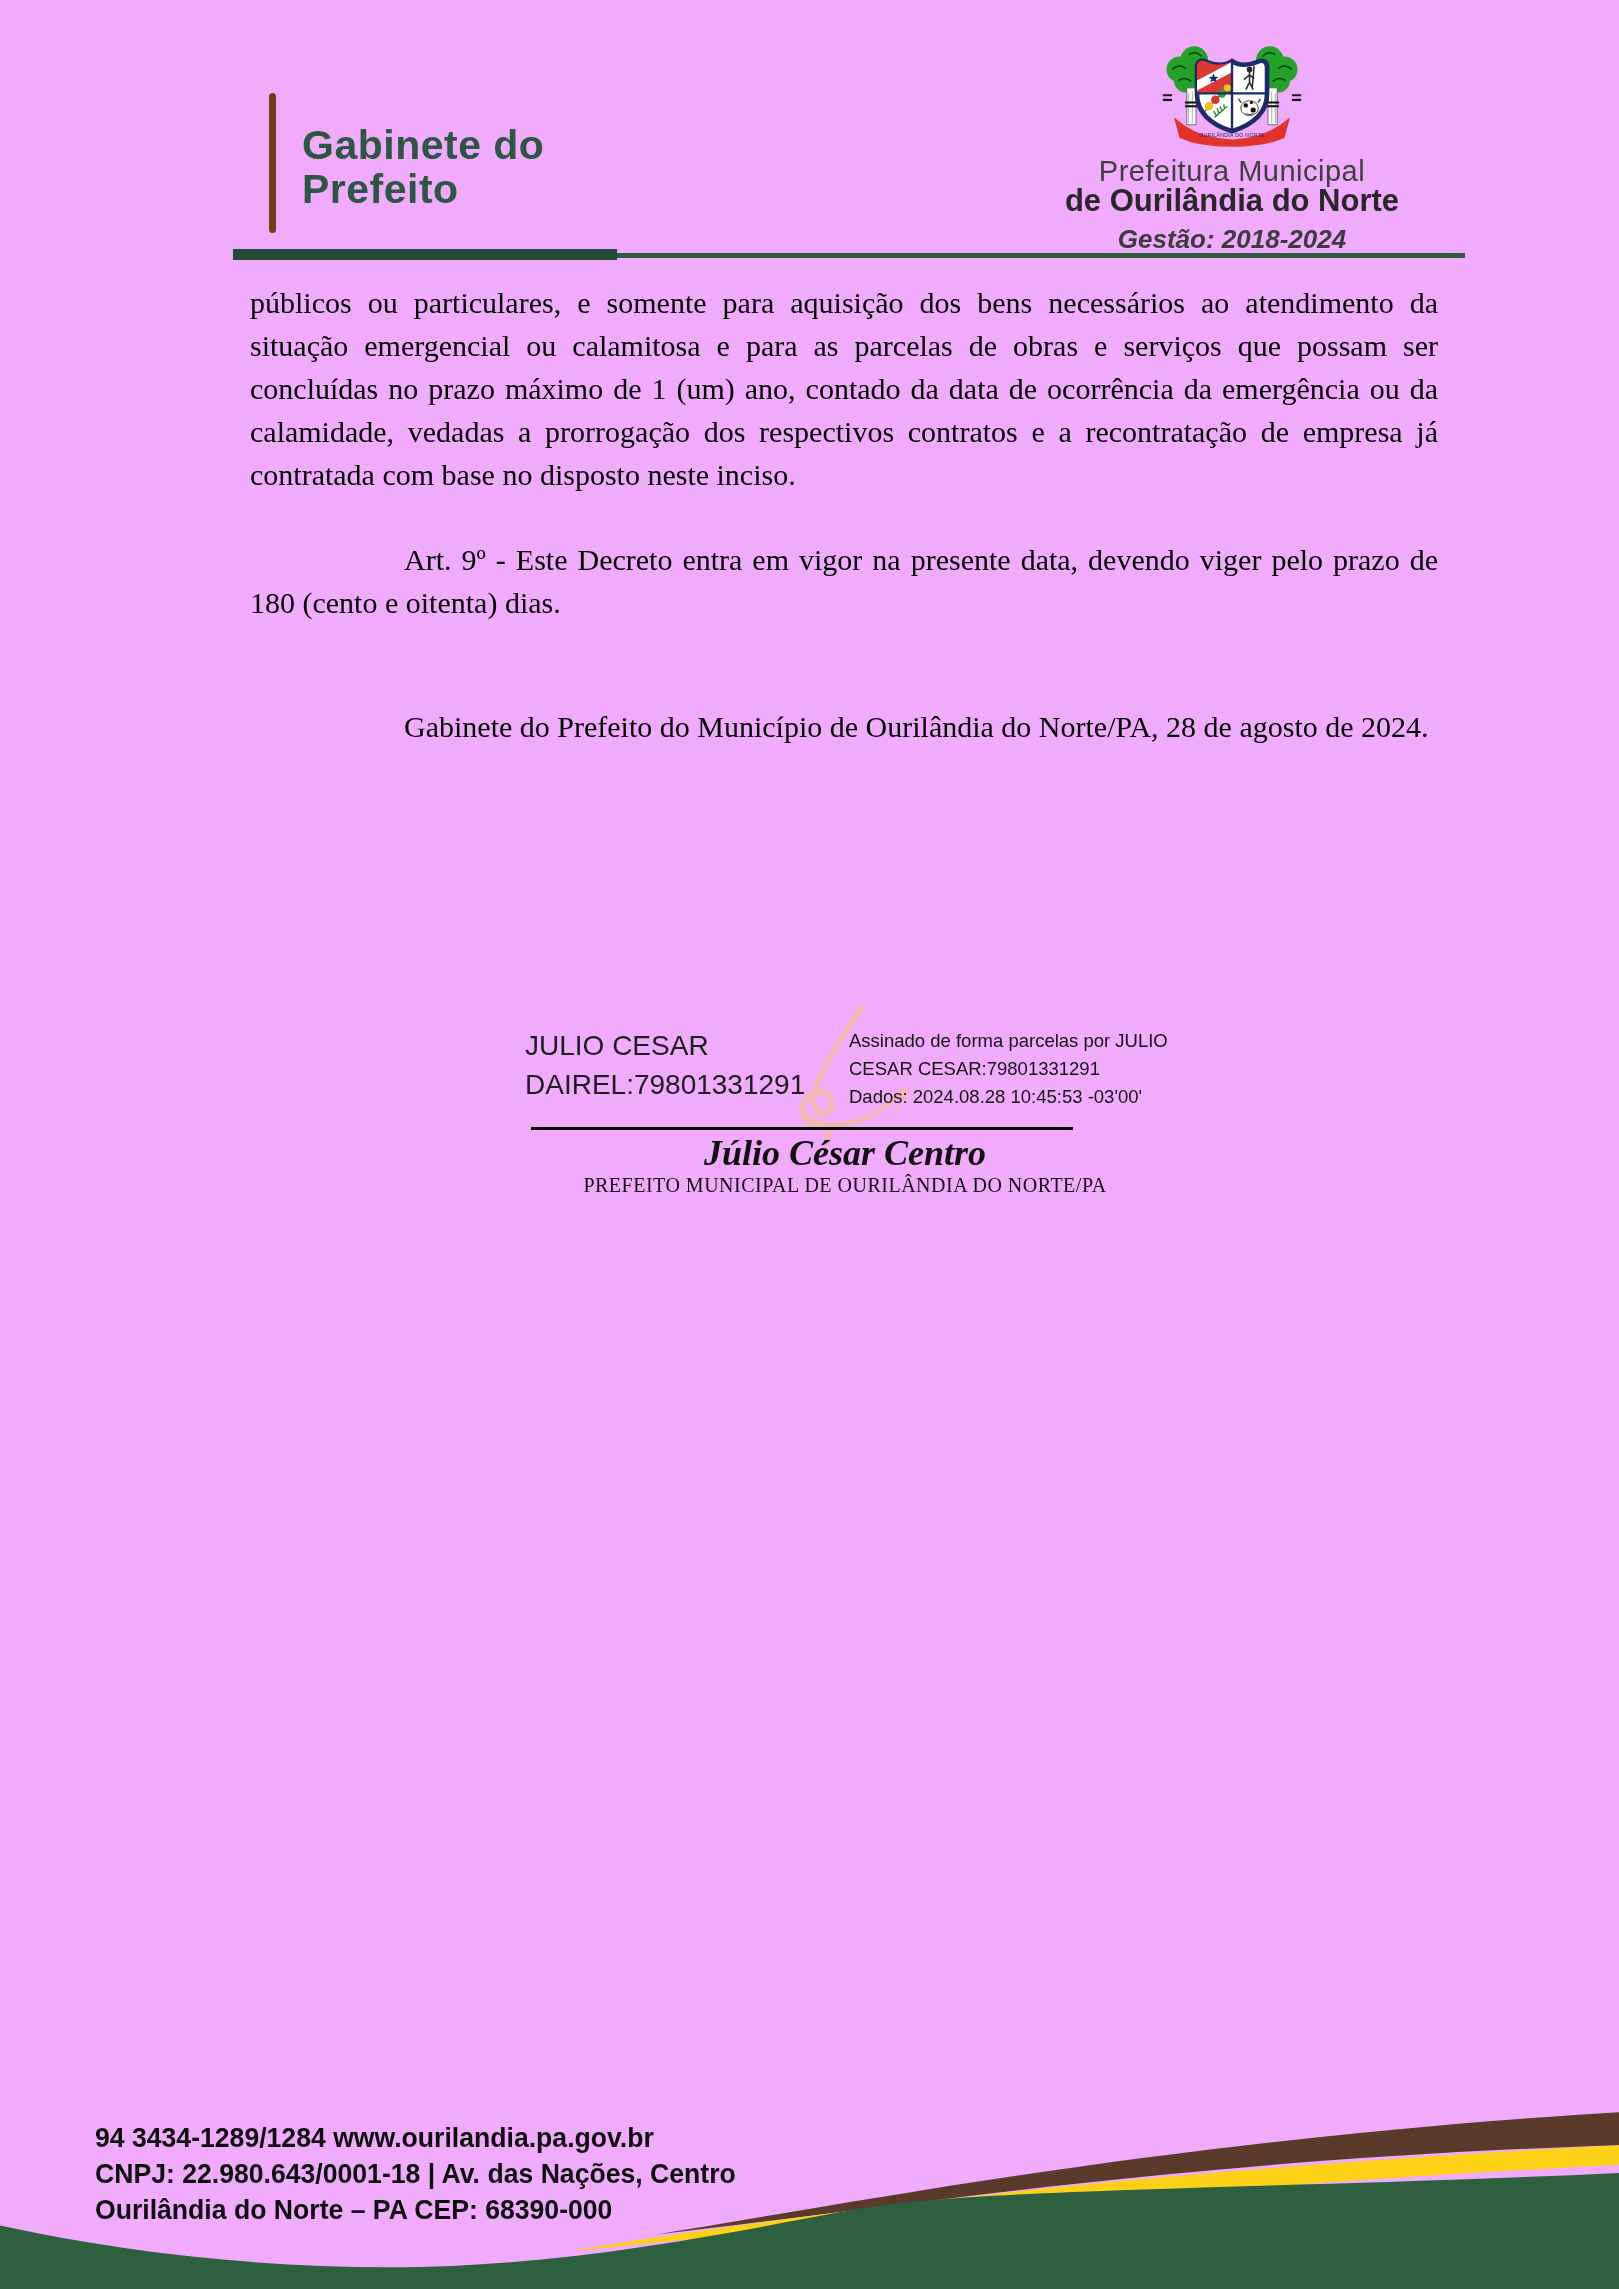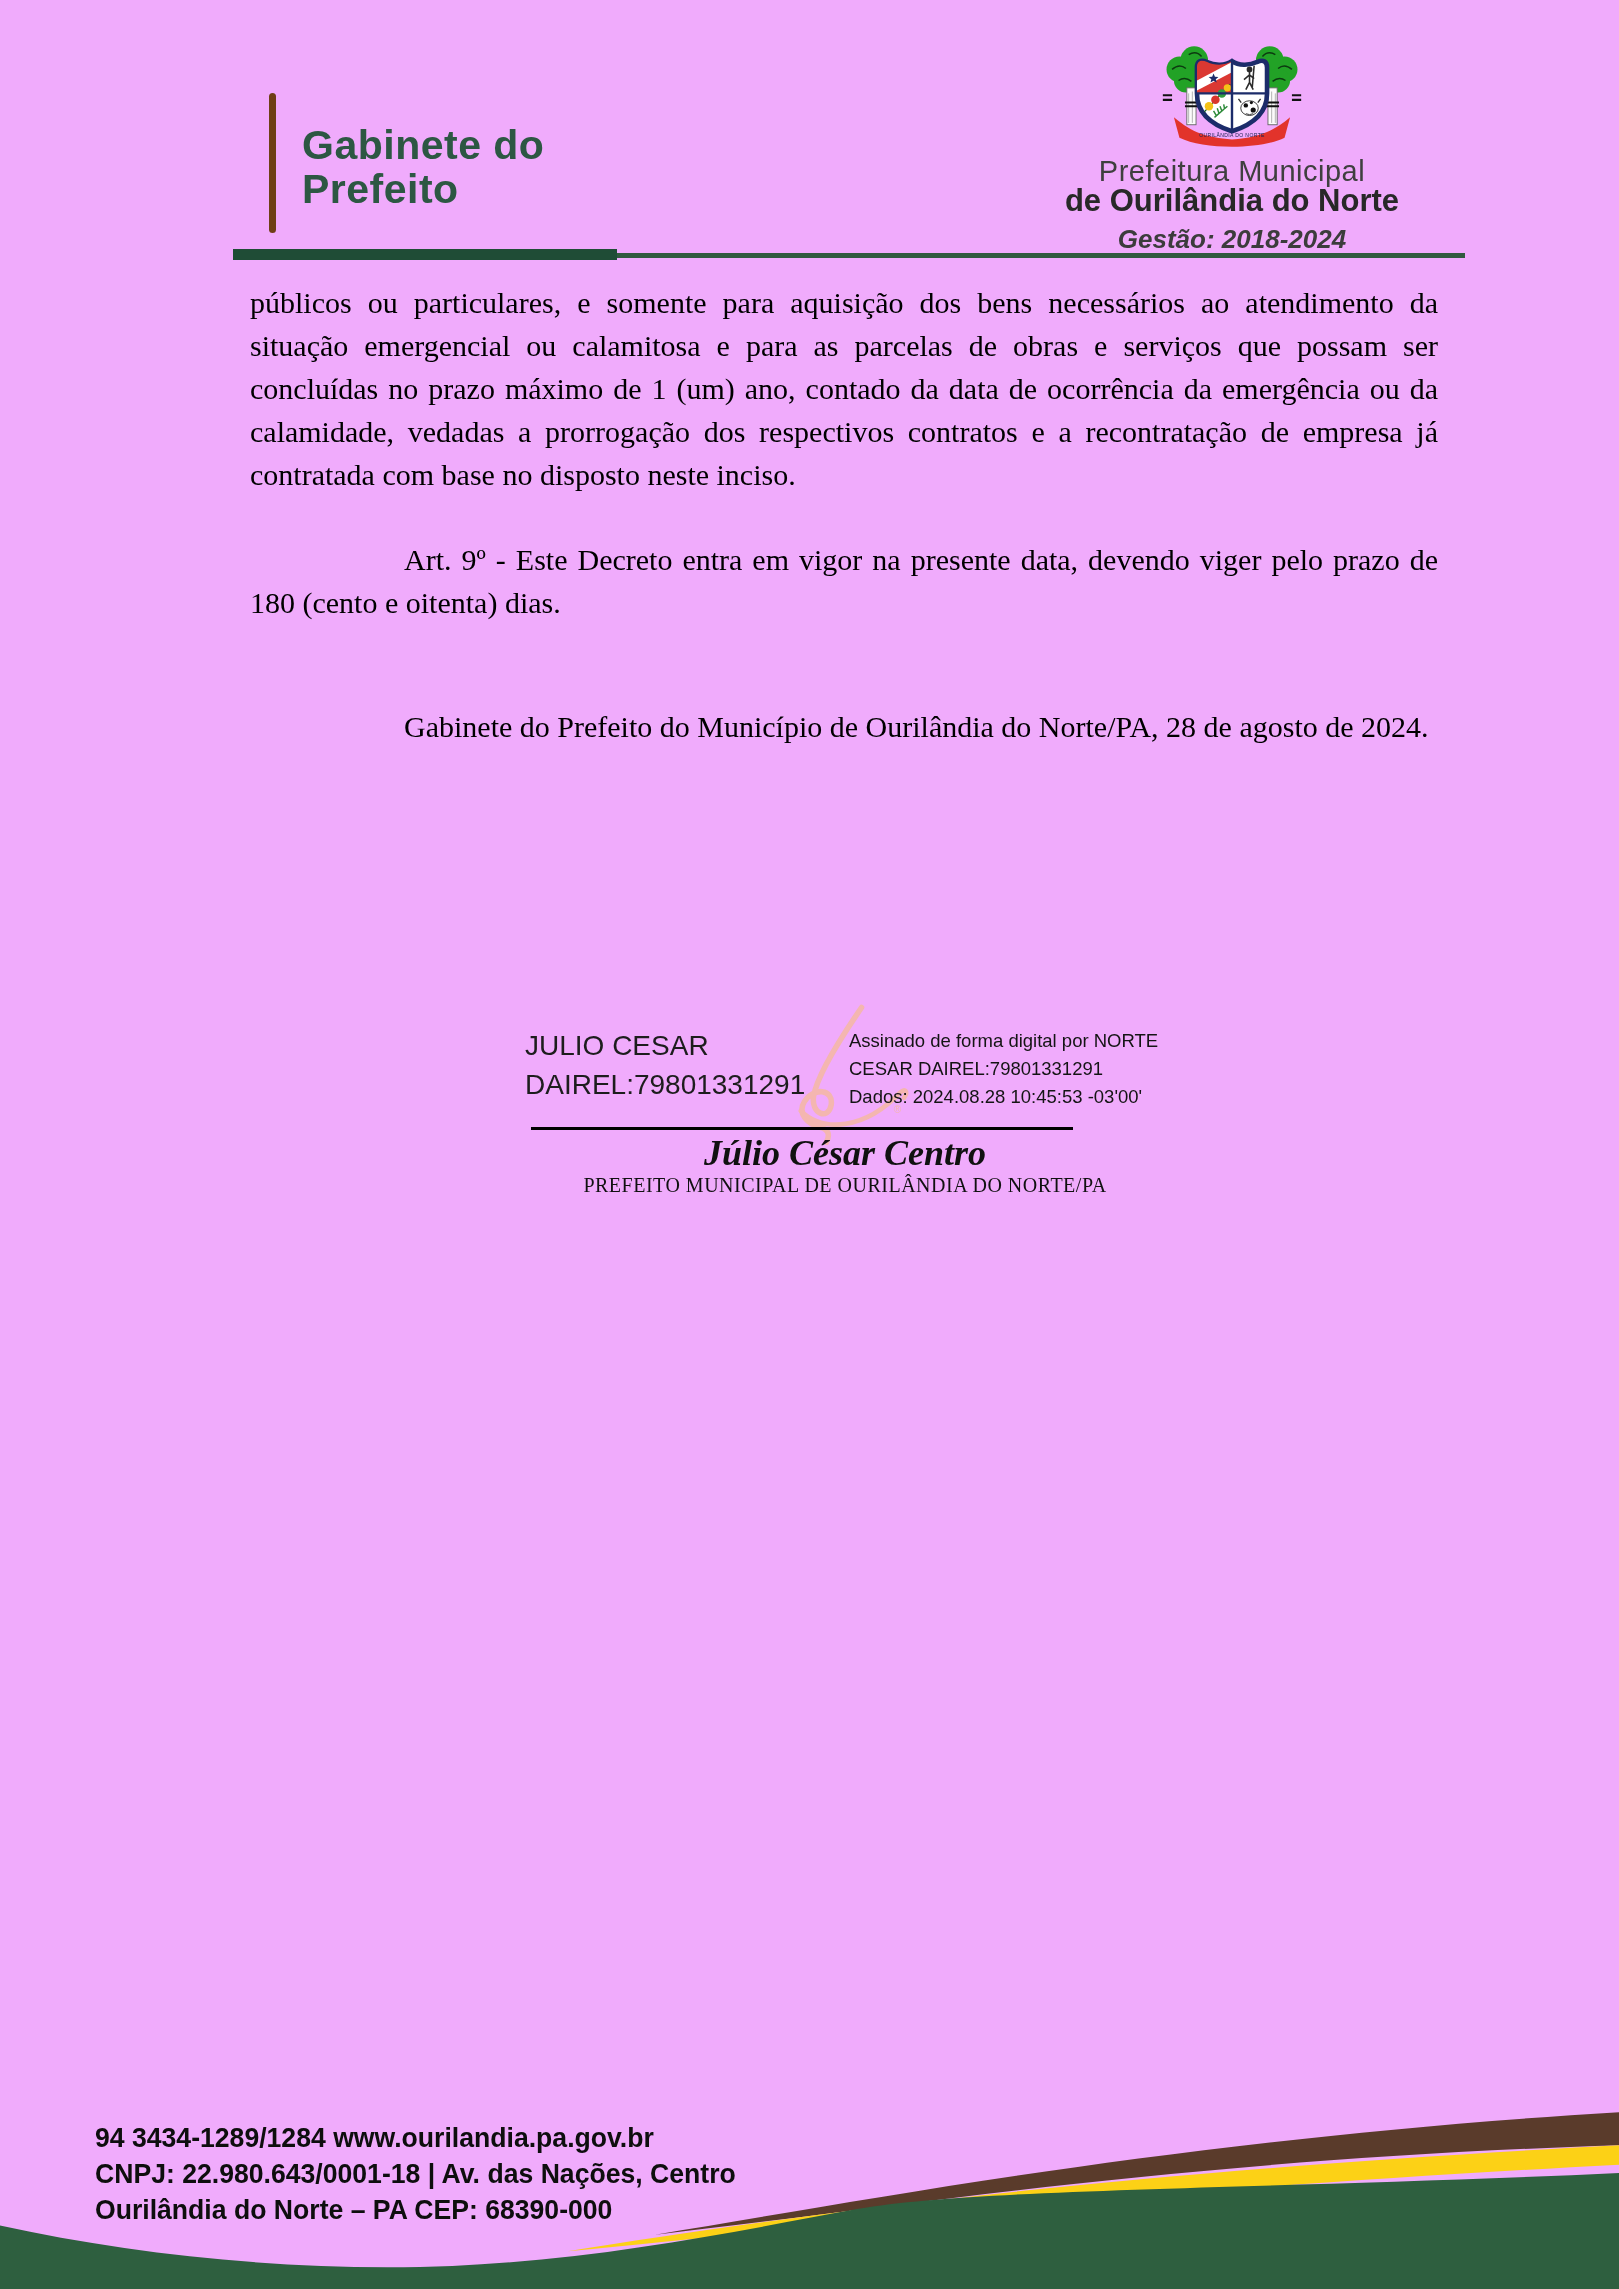--- a/index.html
+++ b/index.html
@@ -237,22 +237,22 @@
     <div>DAIREL:79801331291</div>
   </div>
 
   <svg class="sig-flourish" viewBox="0 0 155 155">
     <path d="M96,6 C74,38 48,80 44,102 C41,122 60,128 63,112 C66,94 44,92 34,108 C26,121 38,133 52,136 C60,138 62,144 58,152" stroke="#f4b6b0" stroke-width="6" fill="none" stroke-linecap="round"></path>
     <path d="M30,118 C55,142 100,138 138,98 C143,93 147,97 142,104" stroke="#f4b6b0" stroke-width="5" fill="none" stroke-linecap="round"></path>
     <text x="131" y="120" font-size="11" fill="#f4b6b0" font-family="Liberation Sans, sans-serif">®</text>
   </svg>
 
   <div class="sig-info">
-    <div>Assinado de forma digital por NORTE</div>
-    <div>CESAR DAIREL:79801331291</div>
+    <div>Assinado de forma parcelas por JULIO</div>
+    <div>CESAR CESAR:79801331291</div>
     <div>Dados: 2024.08.28 10:45:53 -03'00'</div>
   </div>
 
   <div class="sig-line"></div>
   <div class="sig-name">Júlio César Centro</div>
   <div class="sig-title">PREFEITO MUNICIPAL DE OURILÂNDIA DO NORTE/PA</div>
 
   <svg class="footer-wave" viewBox="0 0 1755 331" preserveAspectRatio="none">
     <path d="M710,272 C950,233 1280,168 1755,139 L1755,175 C1280,190 960,244 710,272 Z" fill="#5a3b2b"></path>
     <path d="M615,290 C850,252 1200,204 1755,175 L1755,196 C1200,225 850,268 615,290 Z" fill="#fcd116"></path>

